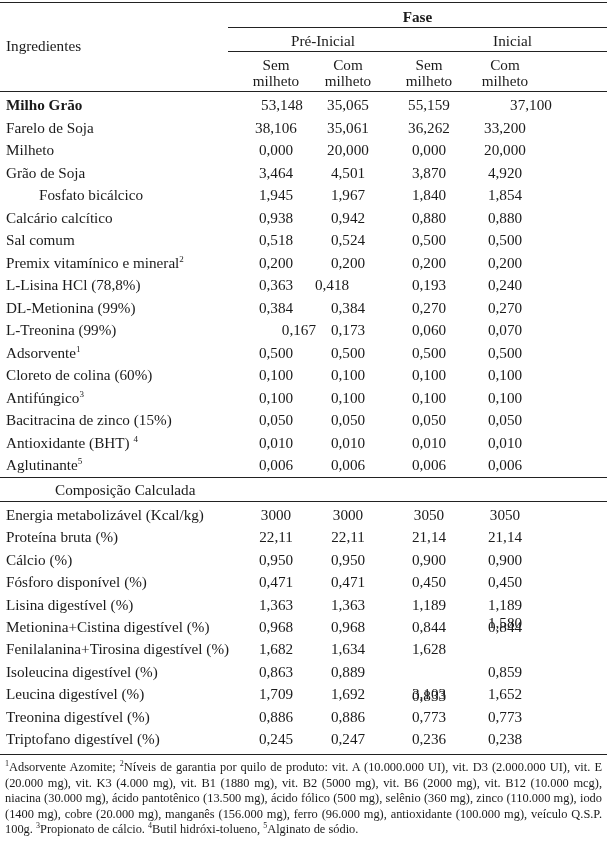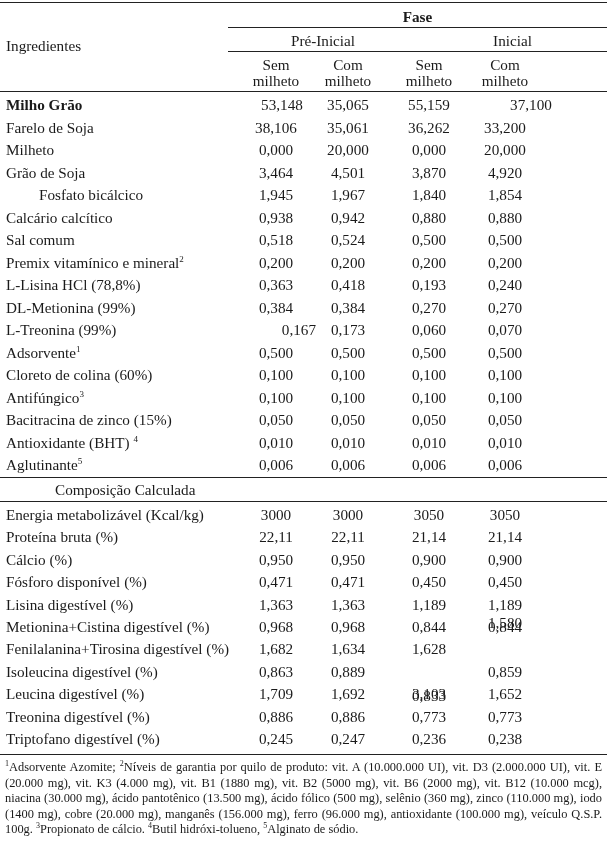--- a/index.html
+++ b/index.html
@@ -104,21 +104,21 @@
       <div>
         <div class="txt" style="left: 6px; top: 254.5px;"><span>Premix vitamínico e mineral</span><sup>2</sup></div>
         <div class="num" style="left: 236px; top: 254.5px;">0,200</div>
         <div class="num" style="left: 308px; top: 254.5px;">0,200</div>
         <div class="num" style="left: 389px; top: 254.5px;">0,200</div>
         <div class="num" style="left: 465px; top: 254.5px;">0,200</div>
       </div>
       <div>
         <div class="txt" style="left: 6px; top: 277px;"><span>L-Lisina HCl (78,8%)</span></div>
         <div class="num" style="left: 236px; top: 277px;">0,363</div>
-        <div class="num" style="left: 308px; top: 277px;">0,418</div>
+        <div class="num" style="left: 292px; top: 277px;">0,418</div>
         <div class="num" style="left: 389px; top: 277px;">0,193</div>
         <div class="num" style="left: 465px; top: 277px;">0,240</div>
       </div>
       <div>
         <div class="txt" style="left: 6px; top: 299.5px;"><span>DL-Metionina (99%)</span></div>
         <div class="num" style="left: 236px; top: 299.5px;">0,384</div>
         <div class="num" style="left: 308px; top: 299.5px;">0,384</div>
         <div class="num" style="left: 389px; top: 299.5px;">0,270</div>
         <div class="num" style="left: 465px; top: 299.5px;">0,270</div>
       </div>

